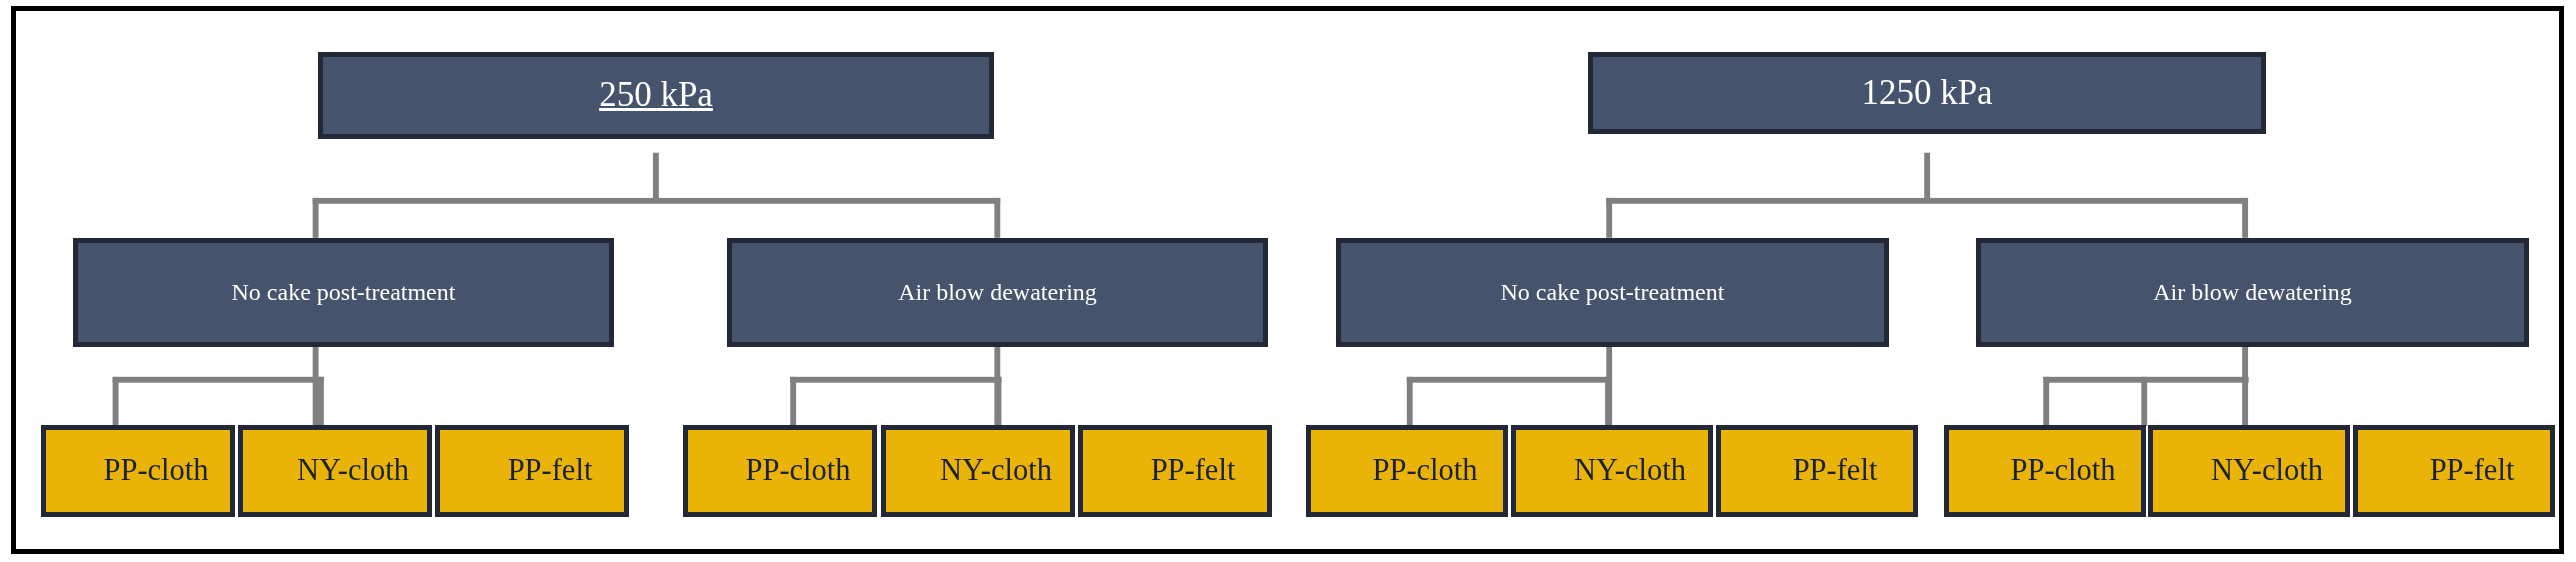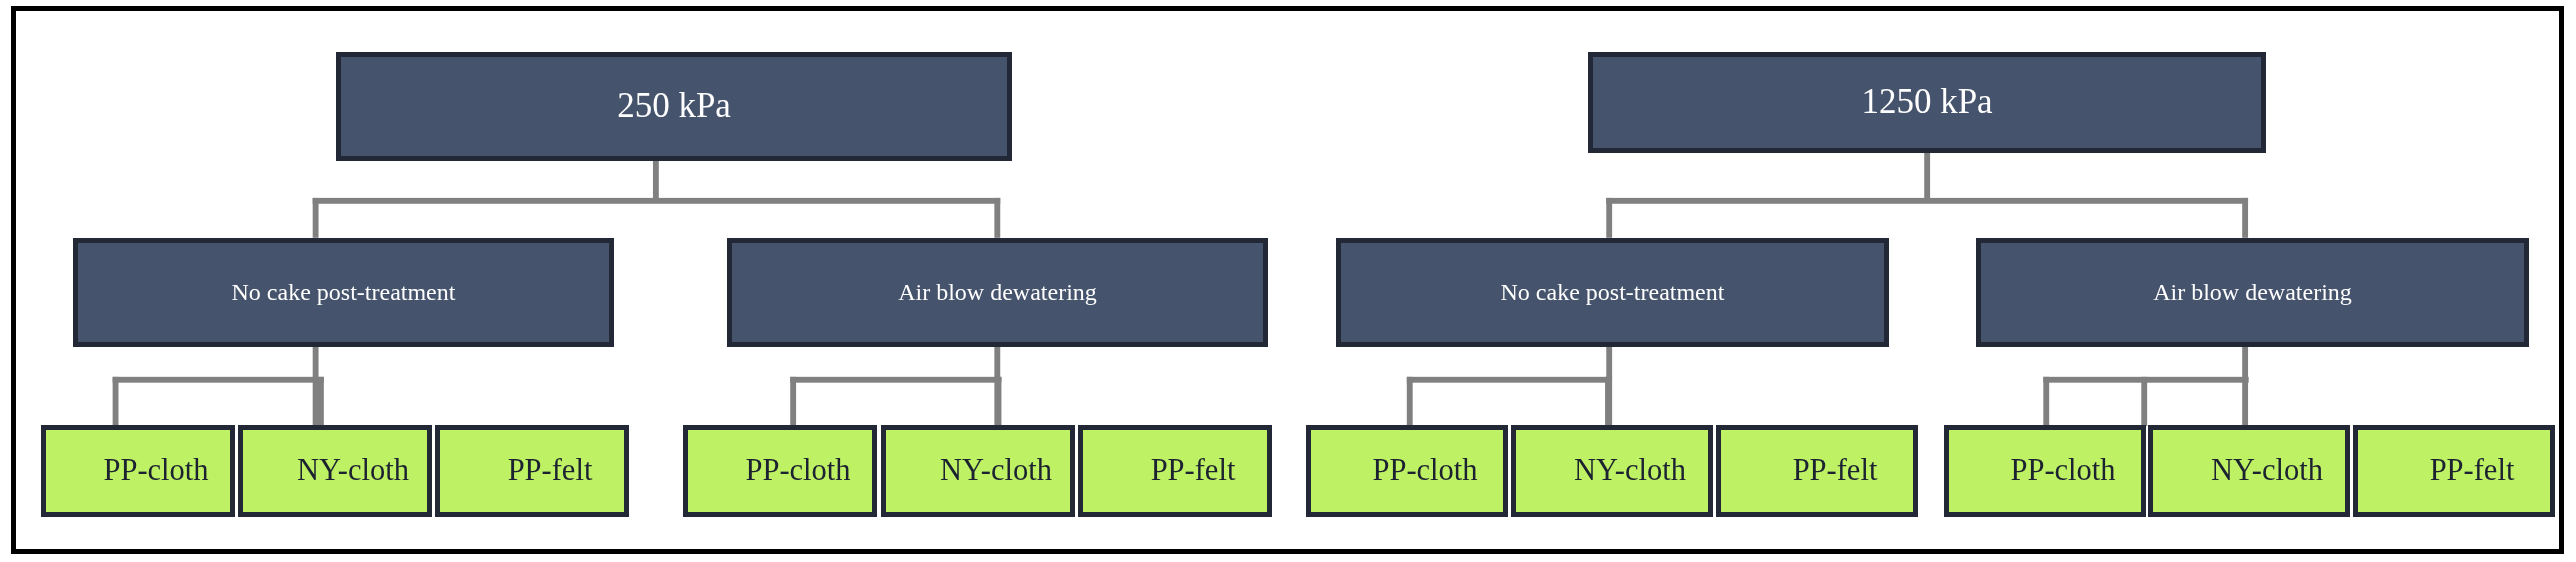--- a/index.html
+++ b/index.html
@@ -43,21 +43,21 @@
     justify-content: center;
     text-align: center;
     line-height: 1.1;
   }
   .node-dark {
     background: #45536C;
     border: 5.3px solid #222835;
     color: #ffffff;
   }
   .node-leaf {
-    background: #bef264;
+    background: #eab308;
     border: 5.3px solid #222835;
     color: #1c2230;
     padding-left: 36px;
   }
   .node-root   { font-size: 35px; }
   .node-mid    { font-size: 24px; }
   .node-leafT  { font-size: 30.5px; }
   .label { display: block; white-space: nowrap; }
 </style>
 </head>
@@ -101,21 +101,21 @@
       <rect x="2736" y="642" width="10" height="84"></rect>
 
       <rect x="3822" y="590" width="10" height="55"></rect>
       <rect x="3483" y="642" width="350" height="10"></rect>
       <rect x="3483" y="642" width="10" height="84"></rect>
       <rect x="3822" y="642" width="10" height="84"></rect>
       <rect x="3650" y="642" width="10" height="84"></rect>
     </g>
   </svg>
 
-  <div class="node node-dark node-root" style="left:336px; top:52px; width:676px; height:109px;">
+  <div class="node node-dark node-root" style="left:318px; top:52px; width:676px; height:87px;text-decoration:underline;">
     <span class="label">250 kPa</span>
   </div>
 
   <div class="node node-dark node-mid" style="left:73px; top:238px; width:541px; height:109px;">
     <span class="label">No cake post-treatment</span>
   </div>
 
   <div class="node node-dark node-mid" style="left:727px; top:238px; width:541px; height:109px;">
     <span class="label">Air blow dewatering</span>
   </div>
@@ -133,21 +133,21 @@
   <div class="node node-leaf node-leafT" style="left:683px; top:425px; width:194px; height:92px;">
     <span class="label">PP-cloth</span>
   </div>
   <div class="node node-leaf node-leafT" style="left:881px; top:425px; width:194px; height:92px;">
     <span class="label">NY-cloth</span>
   </div>
   <div class="node node-leaf node-leafT" style="left:1078px; top:425px; width:194px; height:92px;">
     <span class="label">PP-felt</span>
   </div>
 
-  <div class="node node-dark node-root" style="left:1588px; top:52px; width:678px; height:101px;">
+  <div class="node node-dark node-root" style="left:1588px; top:52px; width:678px; height:82px;">
     <span class="label">1250 kPa</span>
   </div>
 
   <div class="node node-dark node-mid" style="left:1336px; top:238px; width:553px; height:109px;">
     <span class="label">No cake post-treatment</span>
   </div>
 
   <div class="node node-dark node-mid" style="left:1976px; top:238px; width:553px; height:109px;">
     <span class="label">Air blow dewatering</span>
   </div>

